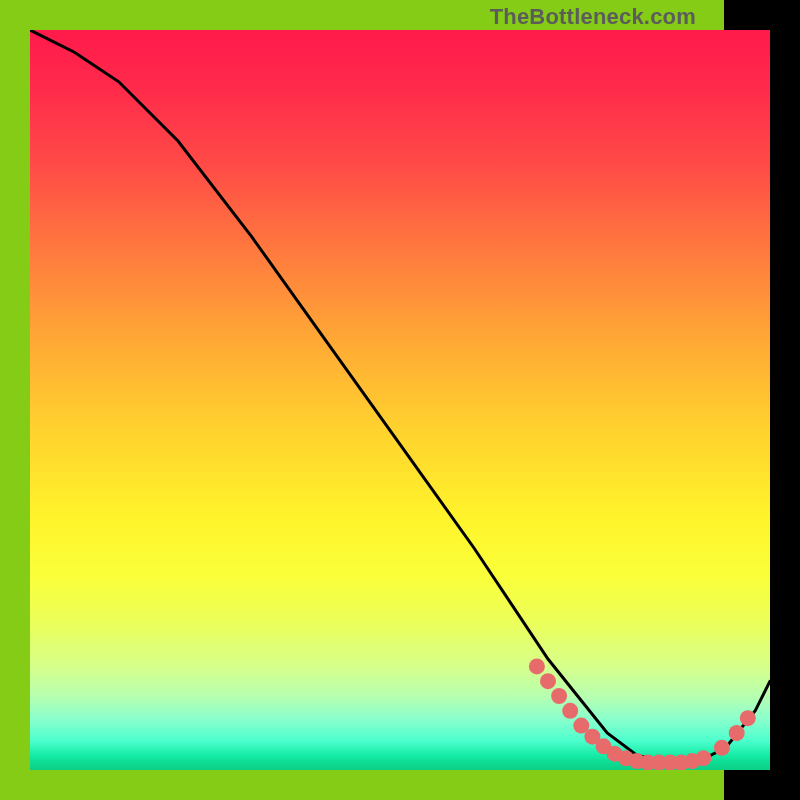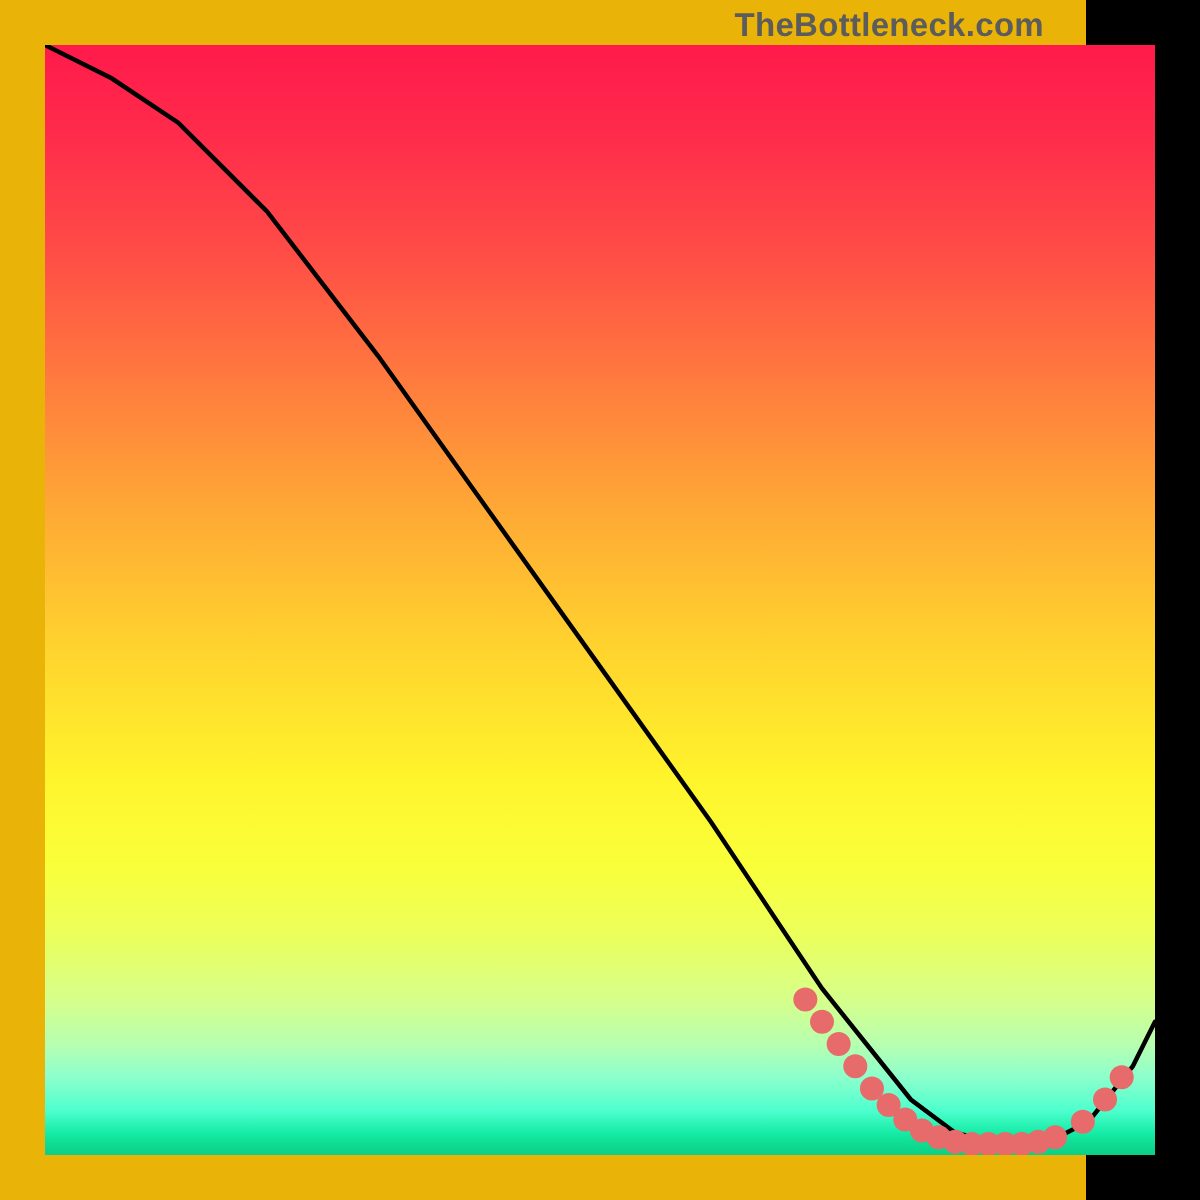--- a/index.html
+++ b/index.html
@@ -7,21 +7,21 @@
     padding: 0;
     width: 800px;
     height: 800px;
     background: #000;
     overflow: hidden;
   }
   .stage {
     position: relative;
     width: 724px;
     height: 800px;
-    background: #eab308;
+    background: #84cc16;
   }
   .plot {
     position: absolute;
     left: 30px;
     top: 30px;
     width: 740px;
     height: 740px;
     background: linear-gradient(to bottom,
       #ff1a4b 0%,
       #ff2b4b 8%,

